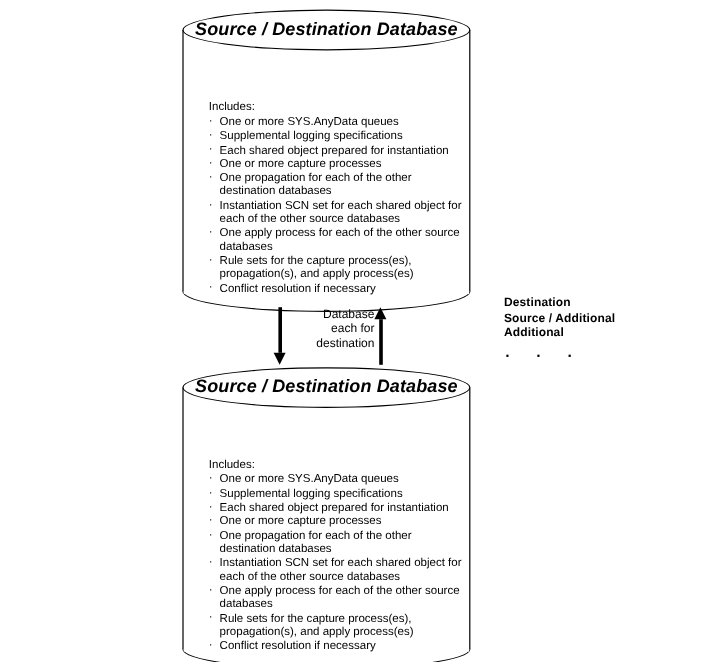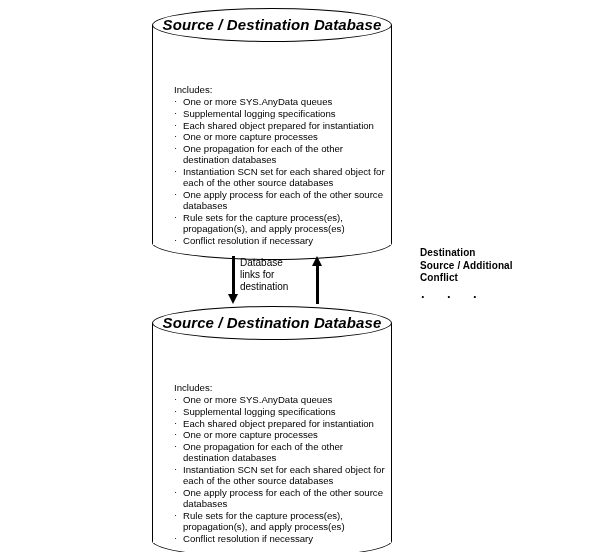--- a/index.html
+++ b/index.html
@@ -128,21 +128,21 @@
     width: 0;
     height: 0;
     border-left: 5.5px solid transparent;
     border-right: 5.5px solid transparent;
   }
   .arrow-head.down { border-top: 10px solid #000; }
   .arrow-head.up   { border-bottom: 10px solid #000; }
 
   .link-label {
     position: absolute;
-    text-align: left;
+    text-align: right;
     font-size: 10px;
     line-height: 12px;
     z-index: 7;
   }
 
   
   .side-note {
     position: absolute;
     font-size: 10px;
     line-height: 12.5px;
@@ -188,28 +188,28 @@
   <div class="arrow-head down" style="top:38px;"></div>
 </div>
 
 <div class="arrow" style="left:317px;top:256px;height:48px;">
   <div class="arrow-head up" style="top:0;"></div>
   <div class="arrow-line" style="top:10px;height:38px;"></div>
 </div>
 
 <div class="link-label" style="left:240px;top:257px;width:72px;">
   <div>Database</div>
-  <div>links for</div>
+  <div>each for</div>
   <div>destination</div>
 </div>
 
 <div class="side-note" style="left:420px;top:247px;width:160px;">
   <div>Destination</div>
   <div>Source / Additional</div>
-  <div>Conflict</div>
+  <div>Additional</div>
 </div>
 <div class="side-dots" style="left:421px;top:290px;">· · ·</div>
 
 <div class="cylinder" id="cyl-bottom-wrap" style="top:306px;">
   <div class="cyl-bottom" style="top:218px;"></div>
   <div class="cyl-bottom-mask" style="top:219px;"></div>
   <div class="cyl-body" style="top:17px;height:218px;"></div>
   <div class="cyl-top"></div>
   <div class="cyl-title">Source / Destination Database</div>
 

